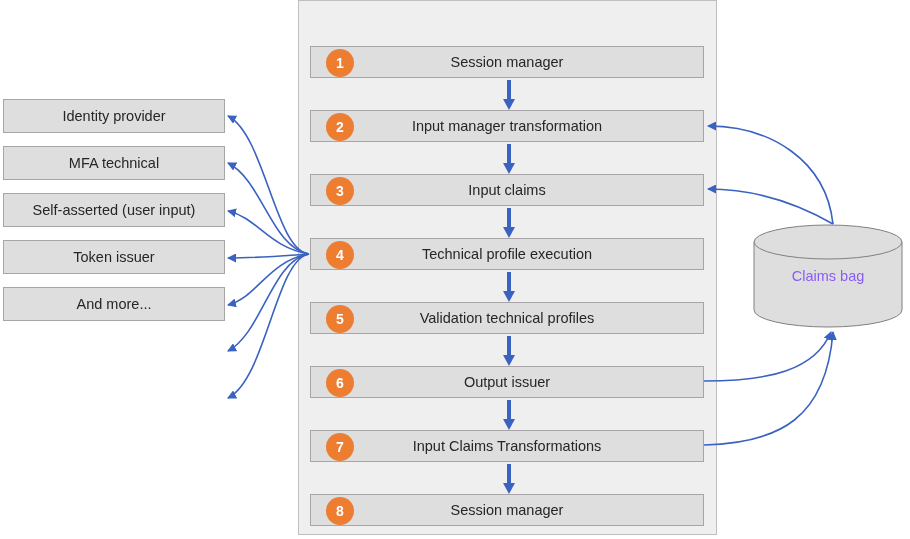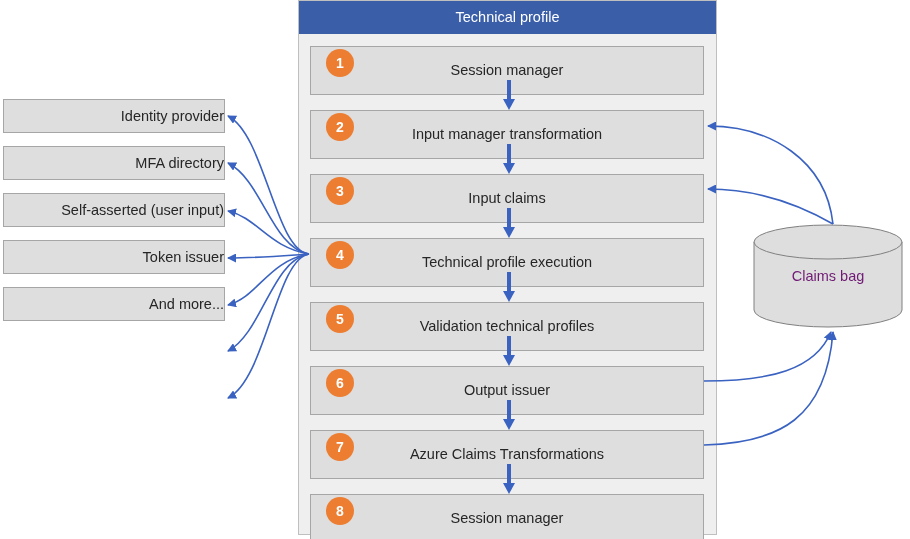--- a/index.html
+++ b/index.html
@@ -45,21 +45,21 @@
   }
   .source-box {
     position: relative;
     height: 34px;
     margin-bottom: 13px;
     background: #DEDEDE;
     border: 1px solid #A6A6A6;
     box-sizing: border-box;
     display: flex;
     align-items: center;
-    justify-content: flex-end;
+    justify-content: center;
   }
   .source-box:last-child { margin-bottom: 14px; }
   .source-label {
     font-size: 14.5px;
     color: #262626;
     line-height: 1;
     white-space: nowrap;
   }
 
   
@@ -100,21 +100,21 @@
     position: relative;
     height: 34px;
     margin-bottom: 30px;
   }
   .step-row:last-child { margin-bottom: 0; }
 
   .step-box {
     position: absolute;
     left: 0; top: 0;
     width: 394px;
-    height: 49px;
+    height: 32px;
     background: #DEDEDE;
     border: 1px solid #A6A6A6;
     box-sizing: border-box;
     display: flex;
     align-items: center;
     justify-content: center;
   }
   .step-label {
     font-size: 14.5px;
     color: #262626;
@@ -178,52 +178,49 @@
   .claims-bag-label {
     position: absolute;
     left: 0;
     top: 0;
     width: 150px;
     height: 104px;
     display: flex;
     align-items: center;
     justify-content: center;
     font-size: 14.5px;
-    color: #701a75;
+    color: #8b5cf6;
     line-height: 1;
     text-align: right;
   }
 </style>
 </head>
 <body>
 
 <div id="diagram">
 
   <div class="source-list">
     <div class="source-box">
       <span class="source-label">Identity provider</span>
     </div>
     <div class="source-box">
-      <span class="source-label">MFA directory</span>
+      <span class="source-label">MFA technical</span>
     </div>
     <div class="source-box">
       <span class="source-label">Self-asserted (user input)</span>
     </div>
     <div class="source-box">
       <span class="source-label">Token issuer</span>
     </div>
     <div class="source-box">
       <span class="source-label">And more...</span>
     </div>
   </div>
 
   <div class="profile-container">
-    <div class="profile-header">
-      <span class="profile-header-title">Technical profile</span>
-    </div>
 
     <div class="steps">
 
       <div class="step-row">
         <div class="step-box">
           <span class="step-label">Session manager</span>
         </div>
         <div class="step-badge">1</div>
         <div class="step-arrow">
           <div class="shaft"></div>
@@ -281,21 +278,21 @@
         </div>
         <div class="step-badge">6</div>
         <div class="step-arrow">
           <div class="shaft"></div>
             <div class="head"></div>
         </div>
       </div>
 
       <div class="step-row">
         <div class="step-box">
-          <span class="step-label">Azure Claims Transformations</span>
+          <span class="step-label">Input Claims Transformations</span>
         </div>
         <div class="step-badge">7</div>
         <div class="step-arrow">
           <div class="shaft"></div>
             <div class="head"></div>
         </div>
       </div>
 
       <div class="step-row">
         <div class="step-box">

